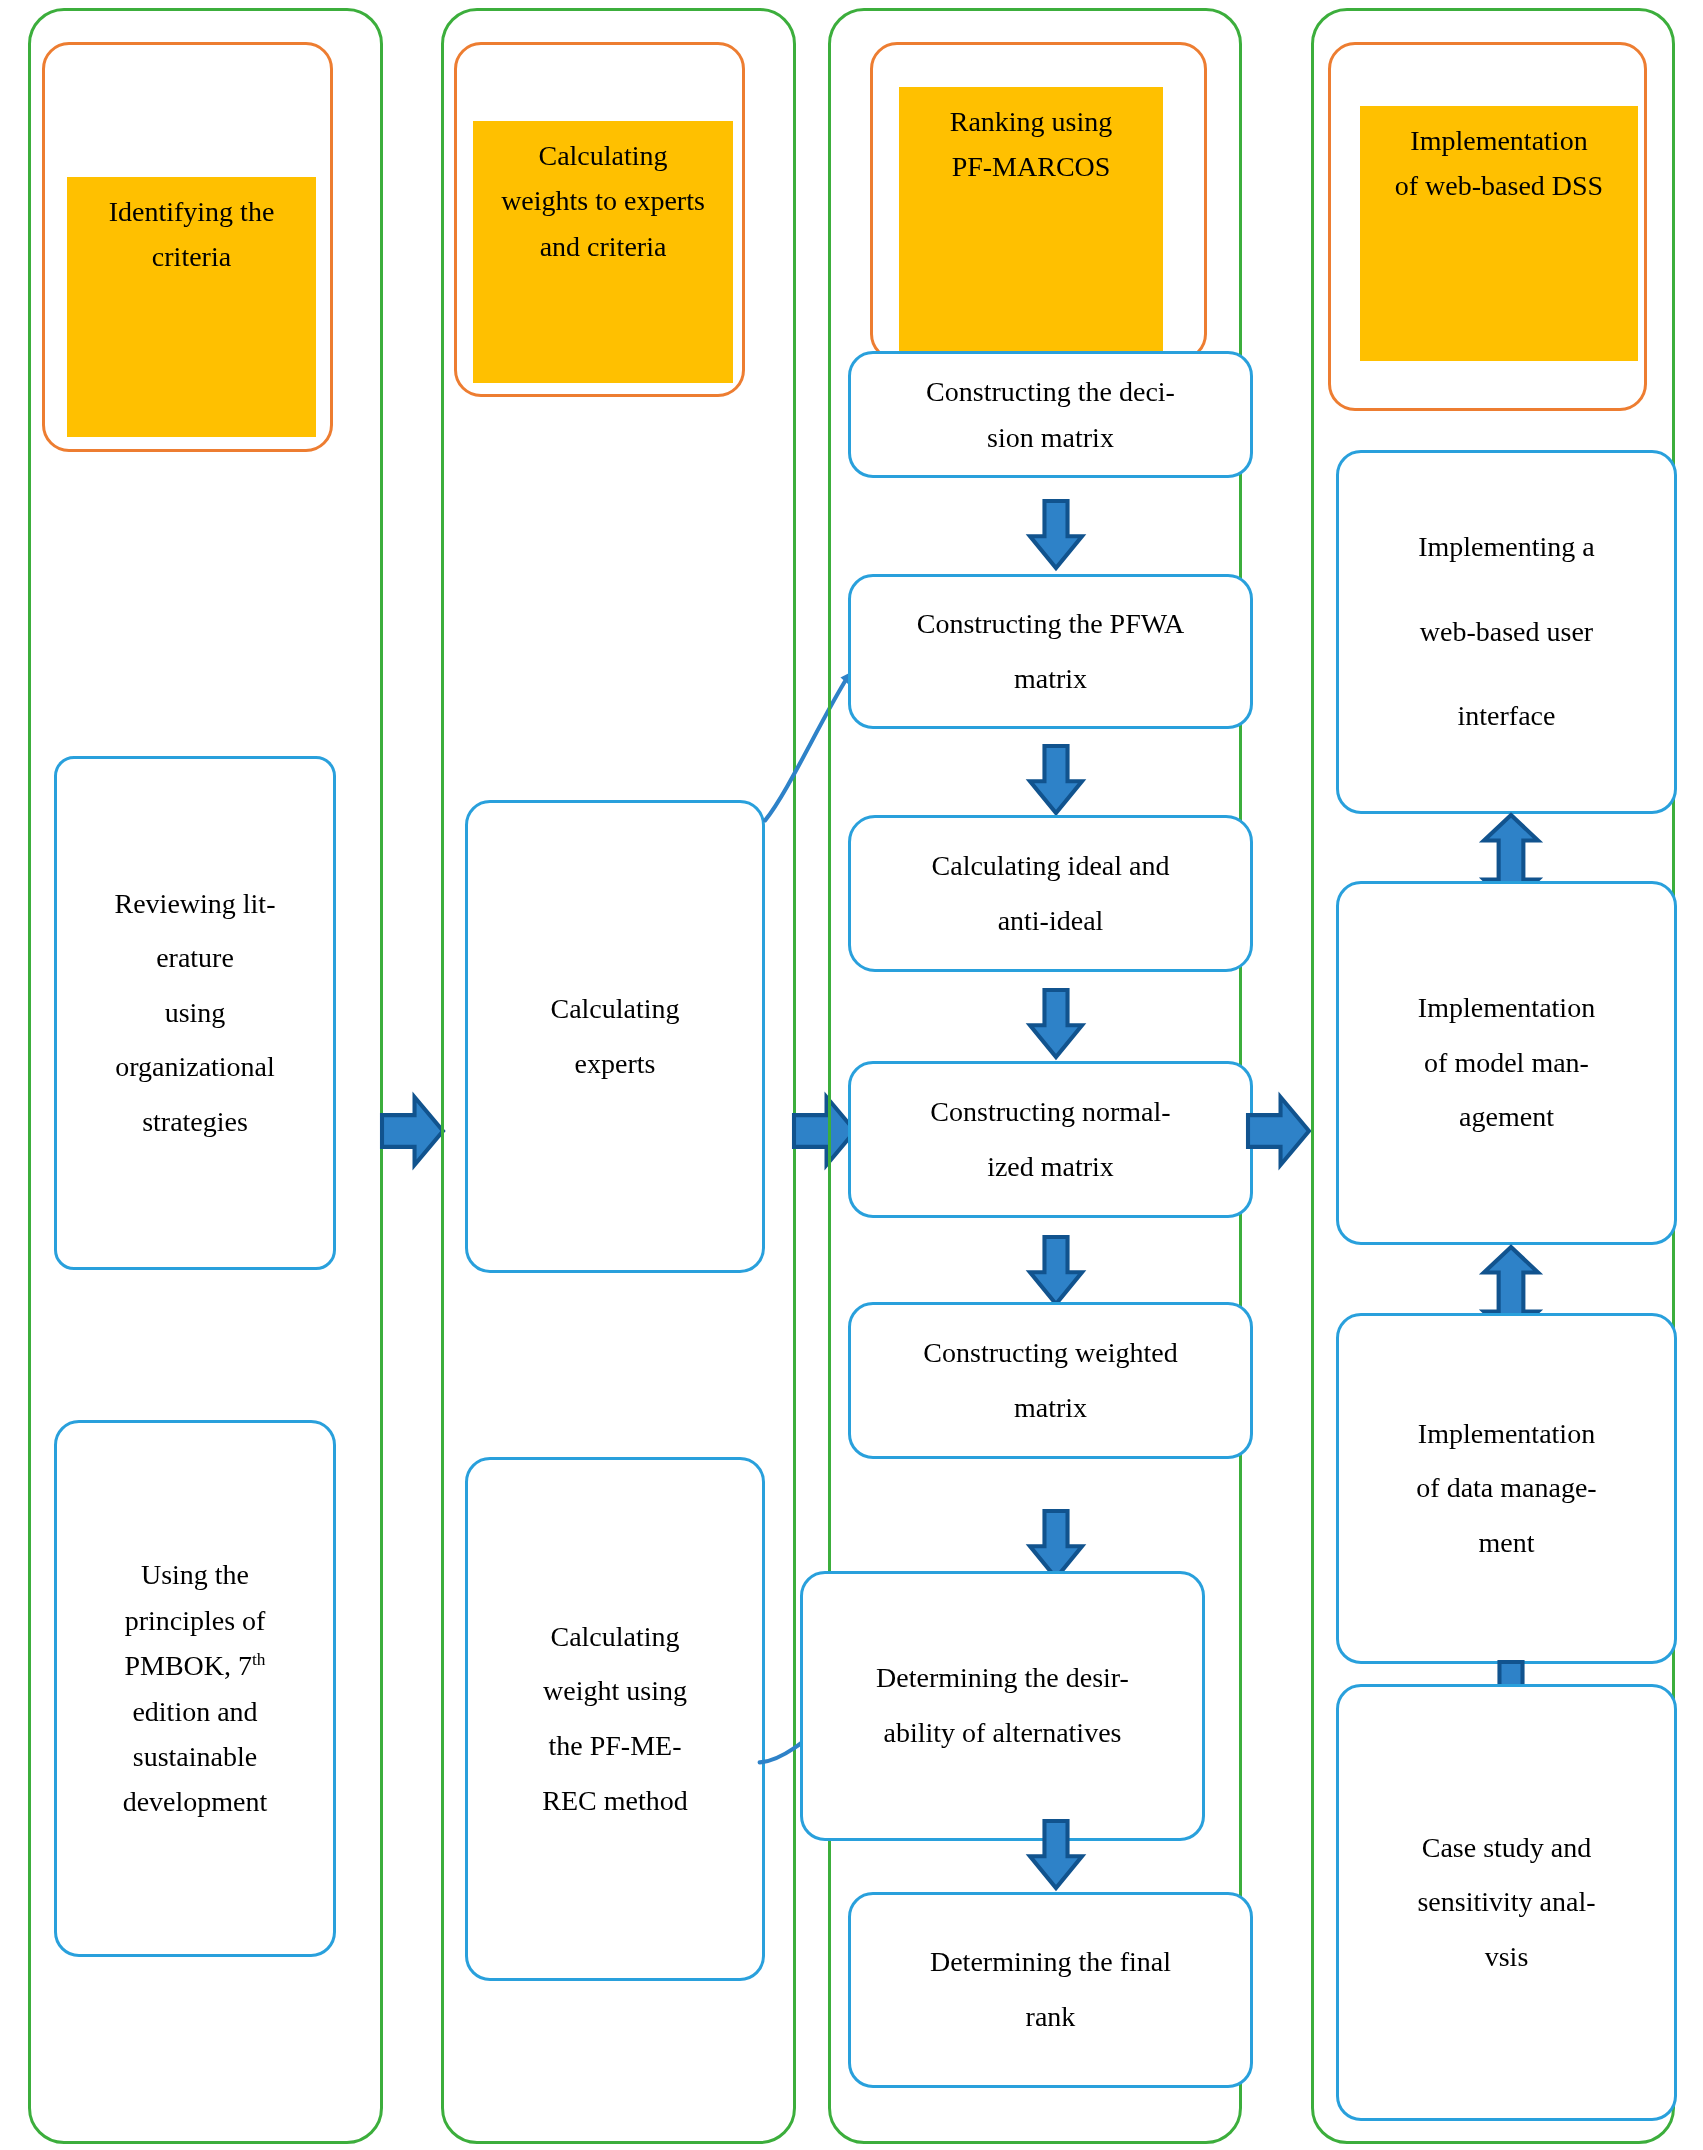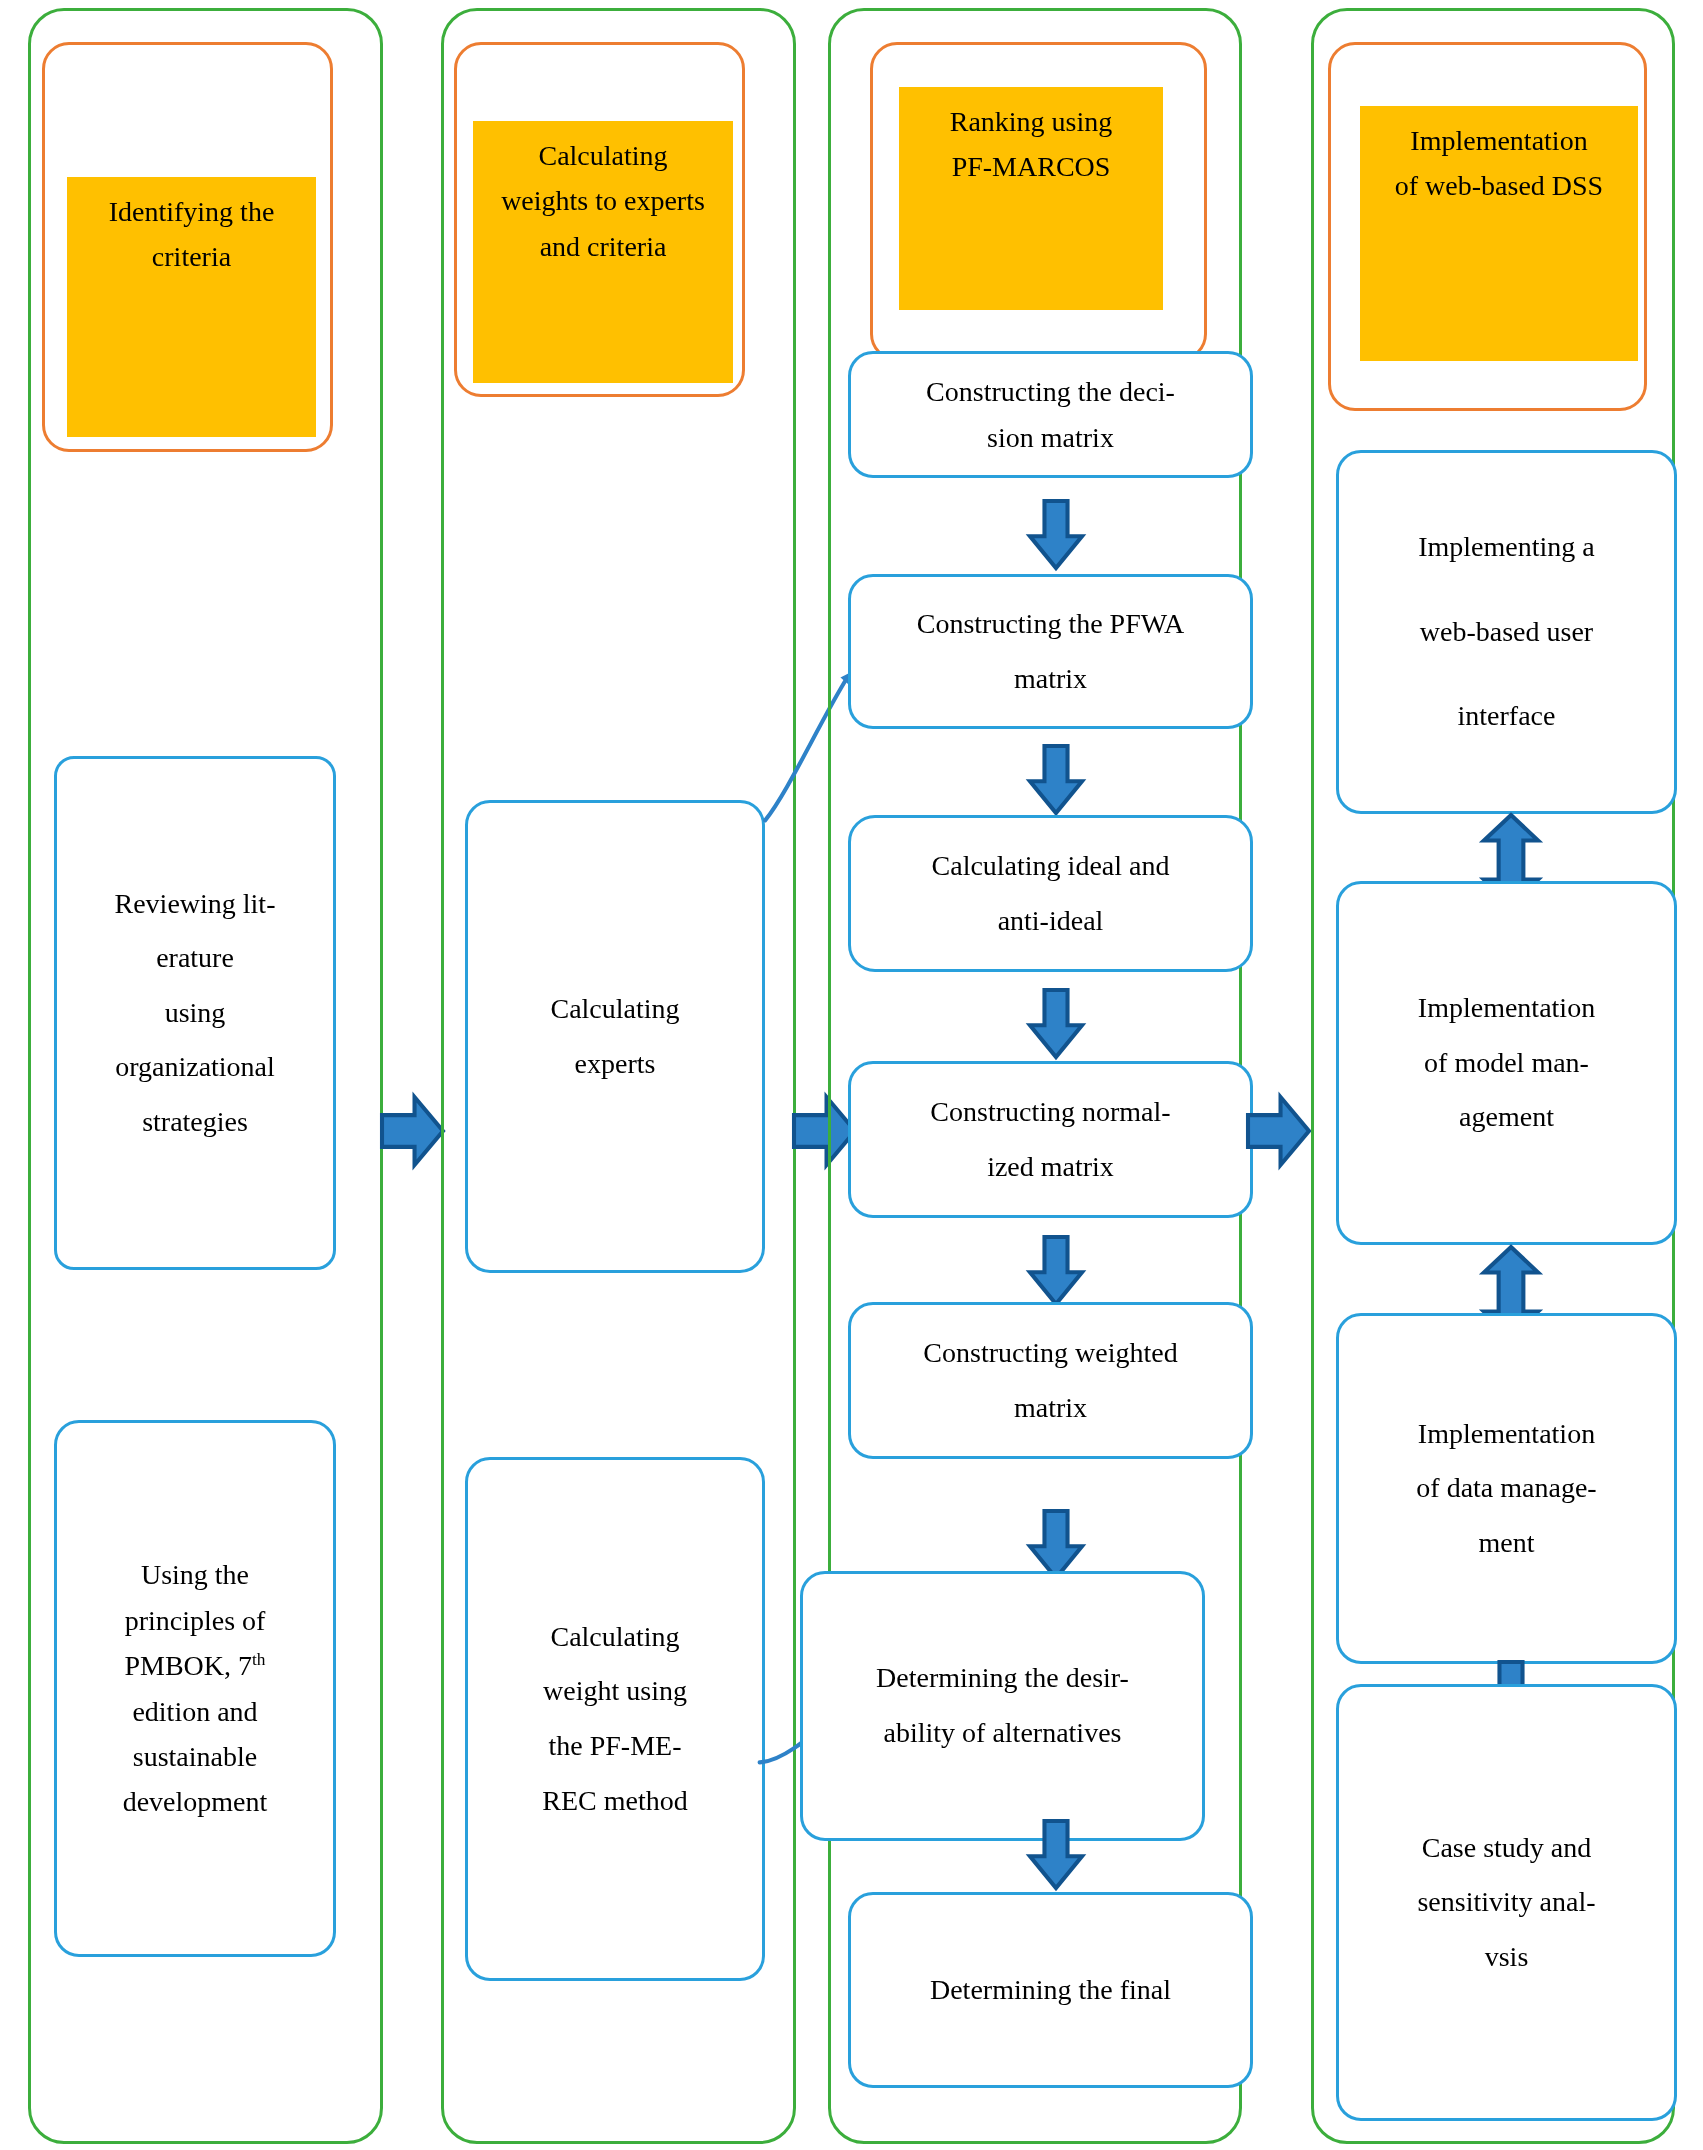--- a/index.html
+++ b/index.html
@@ -159,21 +159,21 @@
     <svg viewBox="0 0 240 180" preserveAspectRatio="none">
       <path d="M 8 172 C 70 168, 140 95, 198 48" fill="none" stroke="#2E82C8" stroke-width="9" stroke-linecap="round"></path>
       <polygon points="232,30 190,46 216,76" fill="#2E82C8"></polygon>
     </svg>
   </div>
 
   <div class="lane" style="left:828px; top:8.2px; width:414px; height:2136px;"></div>
 
   <div class="hdr-wrap" style="left:870px; top:42px; width:337px; height:319px;"></div>
 
-  <div class="chip" style="left:899px; top:87px; width:264px; height:223px;">
+  <div class="chip" style="left:899px; top:87px; width:264px; height:264px;">
     <span class="ln">Ranking using</span>
     <span class="ln">PF-MARCOS</span>
   </div>
 
   <div class="pbox tight" style="left:848px; top:351px; width:405px; height:127px;">
     <span class="ln">Constructing the deci-</span>
     <span class="ln">sion matrix</span>
   </div>
   <div class="arrow" style="left:1030px; top:501px; width:52px; height:67px;">
     <svg viewBox="0 0 115 148" preserveAspectRatio="none">
@@ -226,20 +226,21 @@
     <span class="ln">ability of alternatives</span>
   </div>
   <div class="arrow" style="left:1030px; top:1821px; width:52px; height:67px;">
     <svg viewBox="0 0 115 148" preserveAspectRatio="none">
       <polygon points="32,0 83,0 83,78 115,78 57.5,148 0,78 32,78" fill="#2E82C8" stroke="#11538E" stroke-width="9"></polygon>
     </svg>
   </div>
 
   <div class="pbox" style="left:848px; top:1892px; width:405px; height:196px;">
     <span class="ln">Determining the final</span>
+    <span class="ln">rank</span>
   </div>
 
   <div class="arrow" style="left:1248px; top:1097px; width:61px; height:68px;">
     <svg viewBox="0 0 135 150" preserveAspectRatio="none">
       <polygon points="0,40 72,40 72,0 135,75 72,150 72,110 0,110" fill="#2E82C8" stroke="#11538E" stroke-width="9"></polygon>
     </svg>
   </div>
 
   <div class="lane" style="left:1311px; top:8.2px; width:364px; height:2136px;"></div>
 

